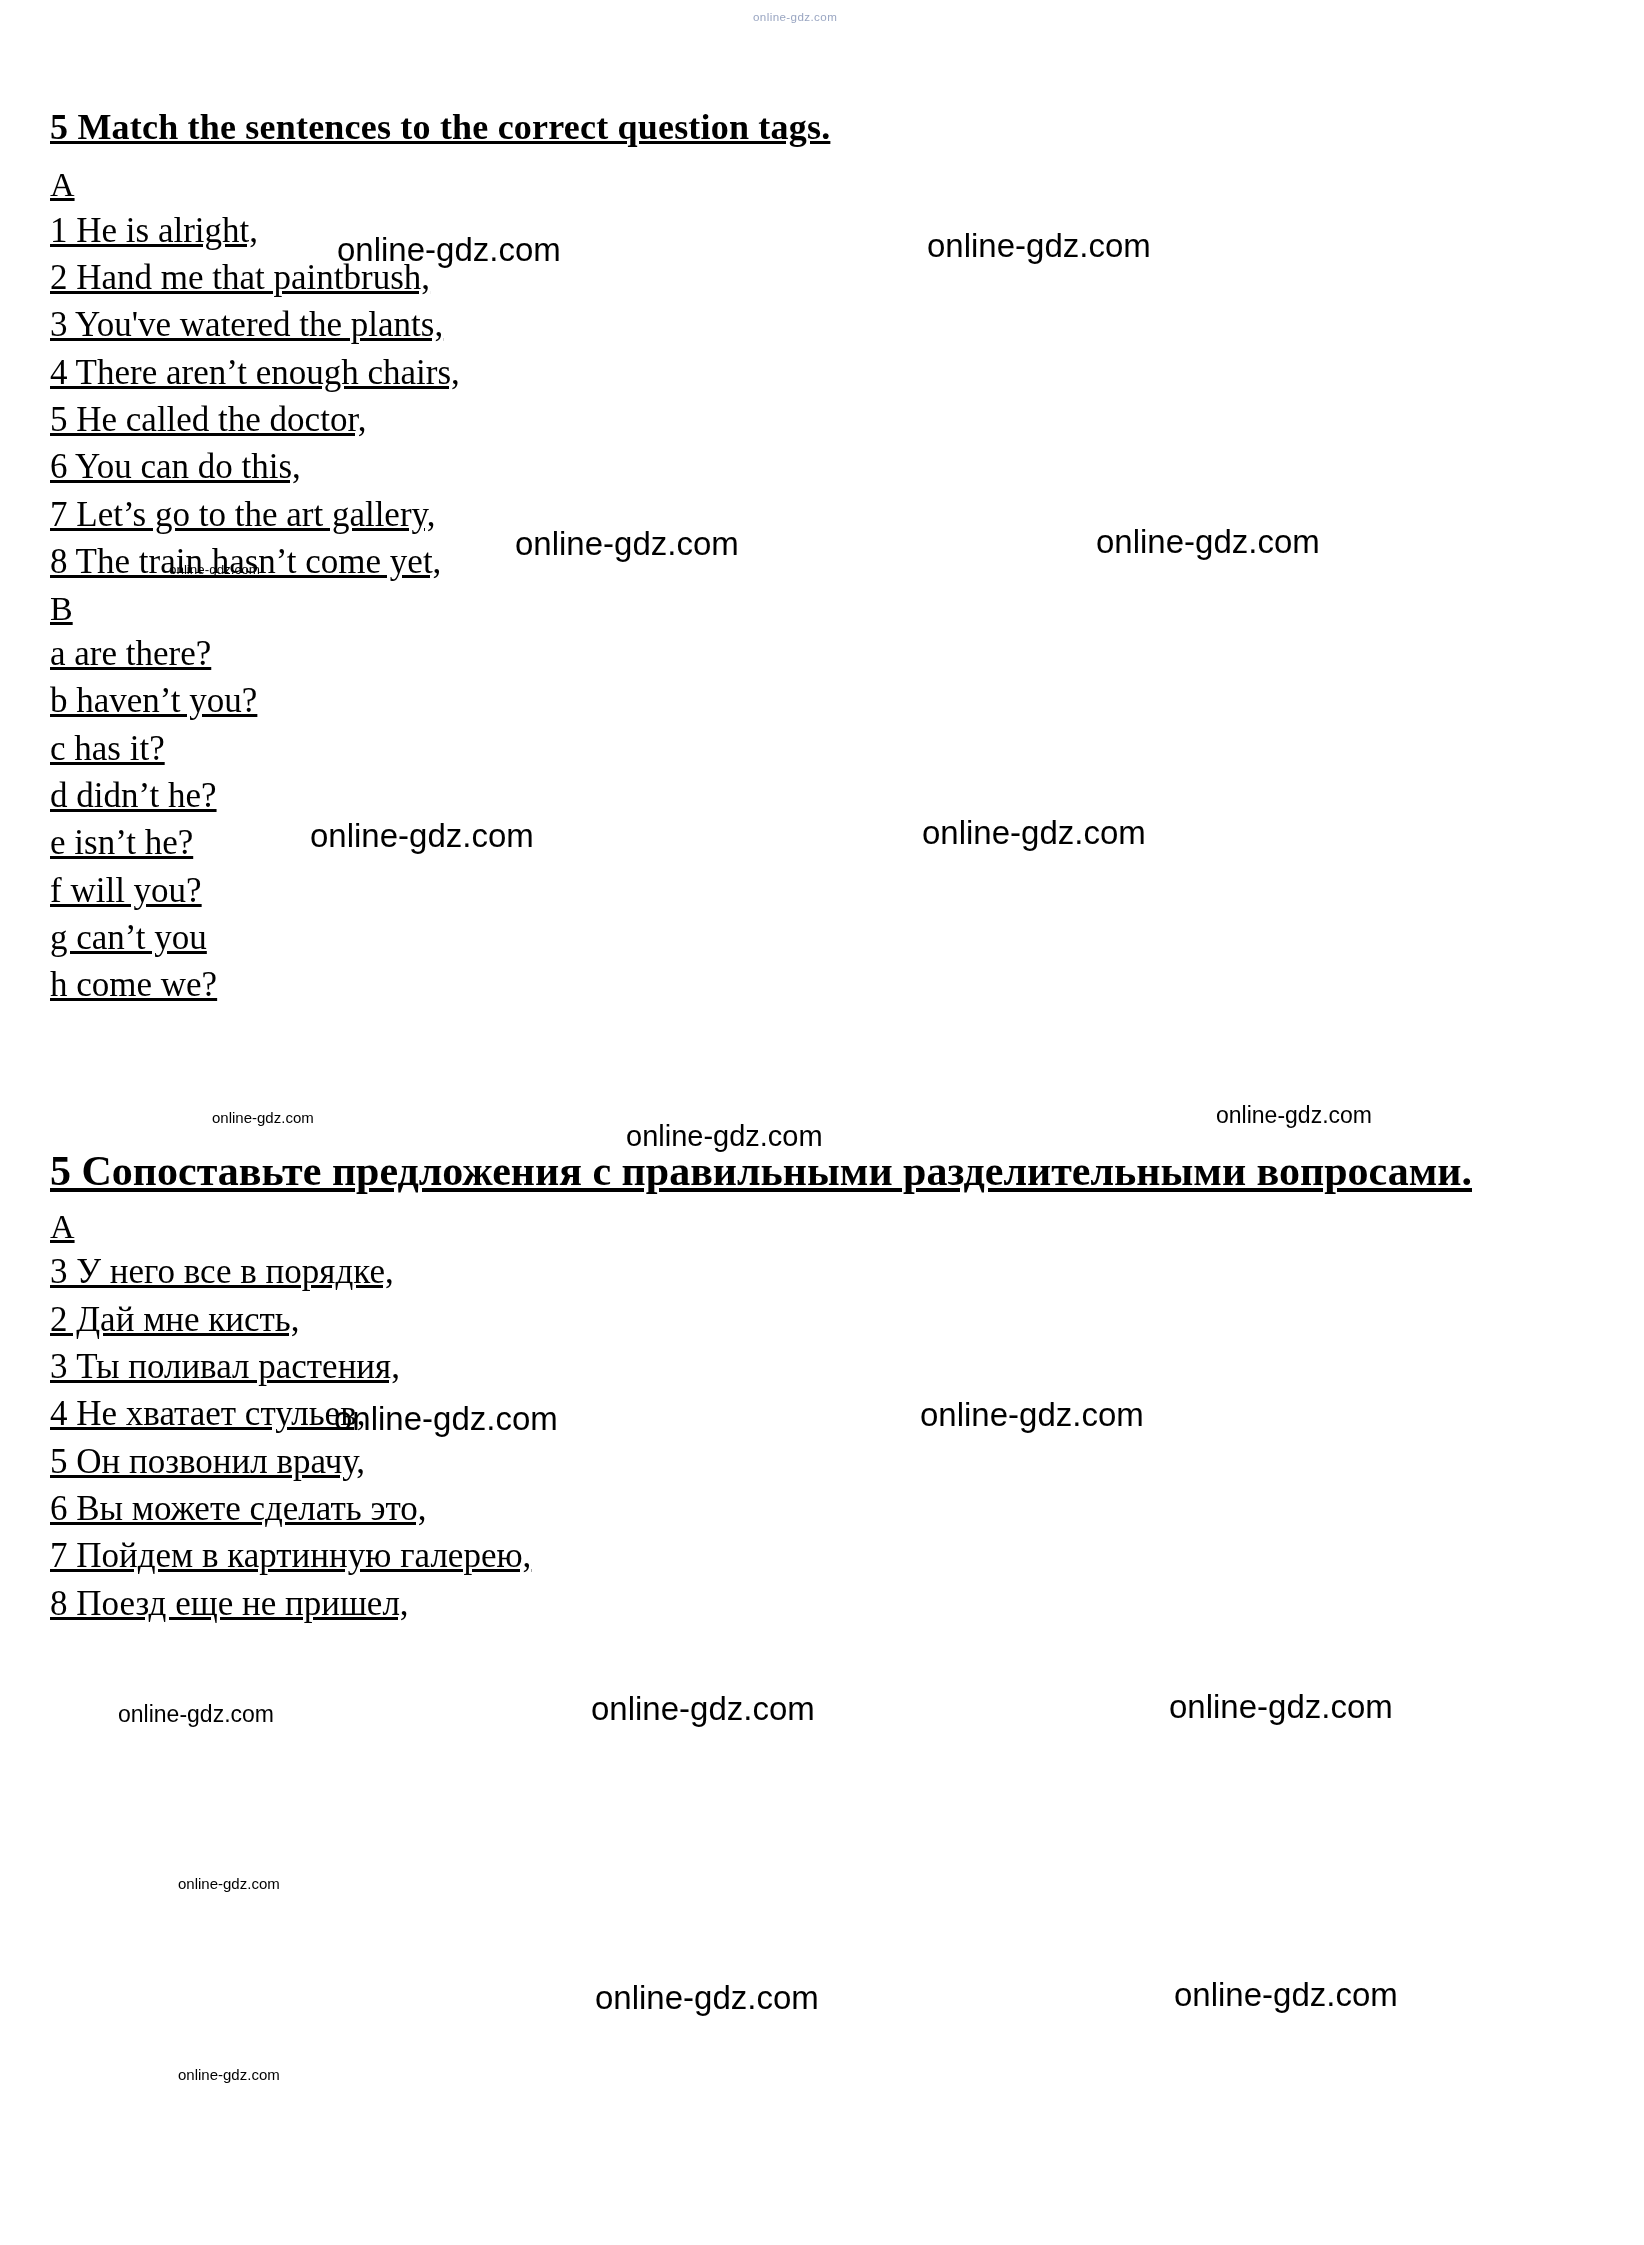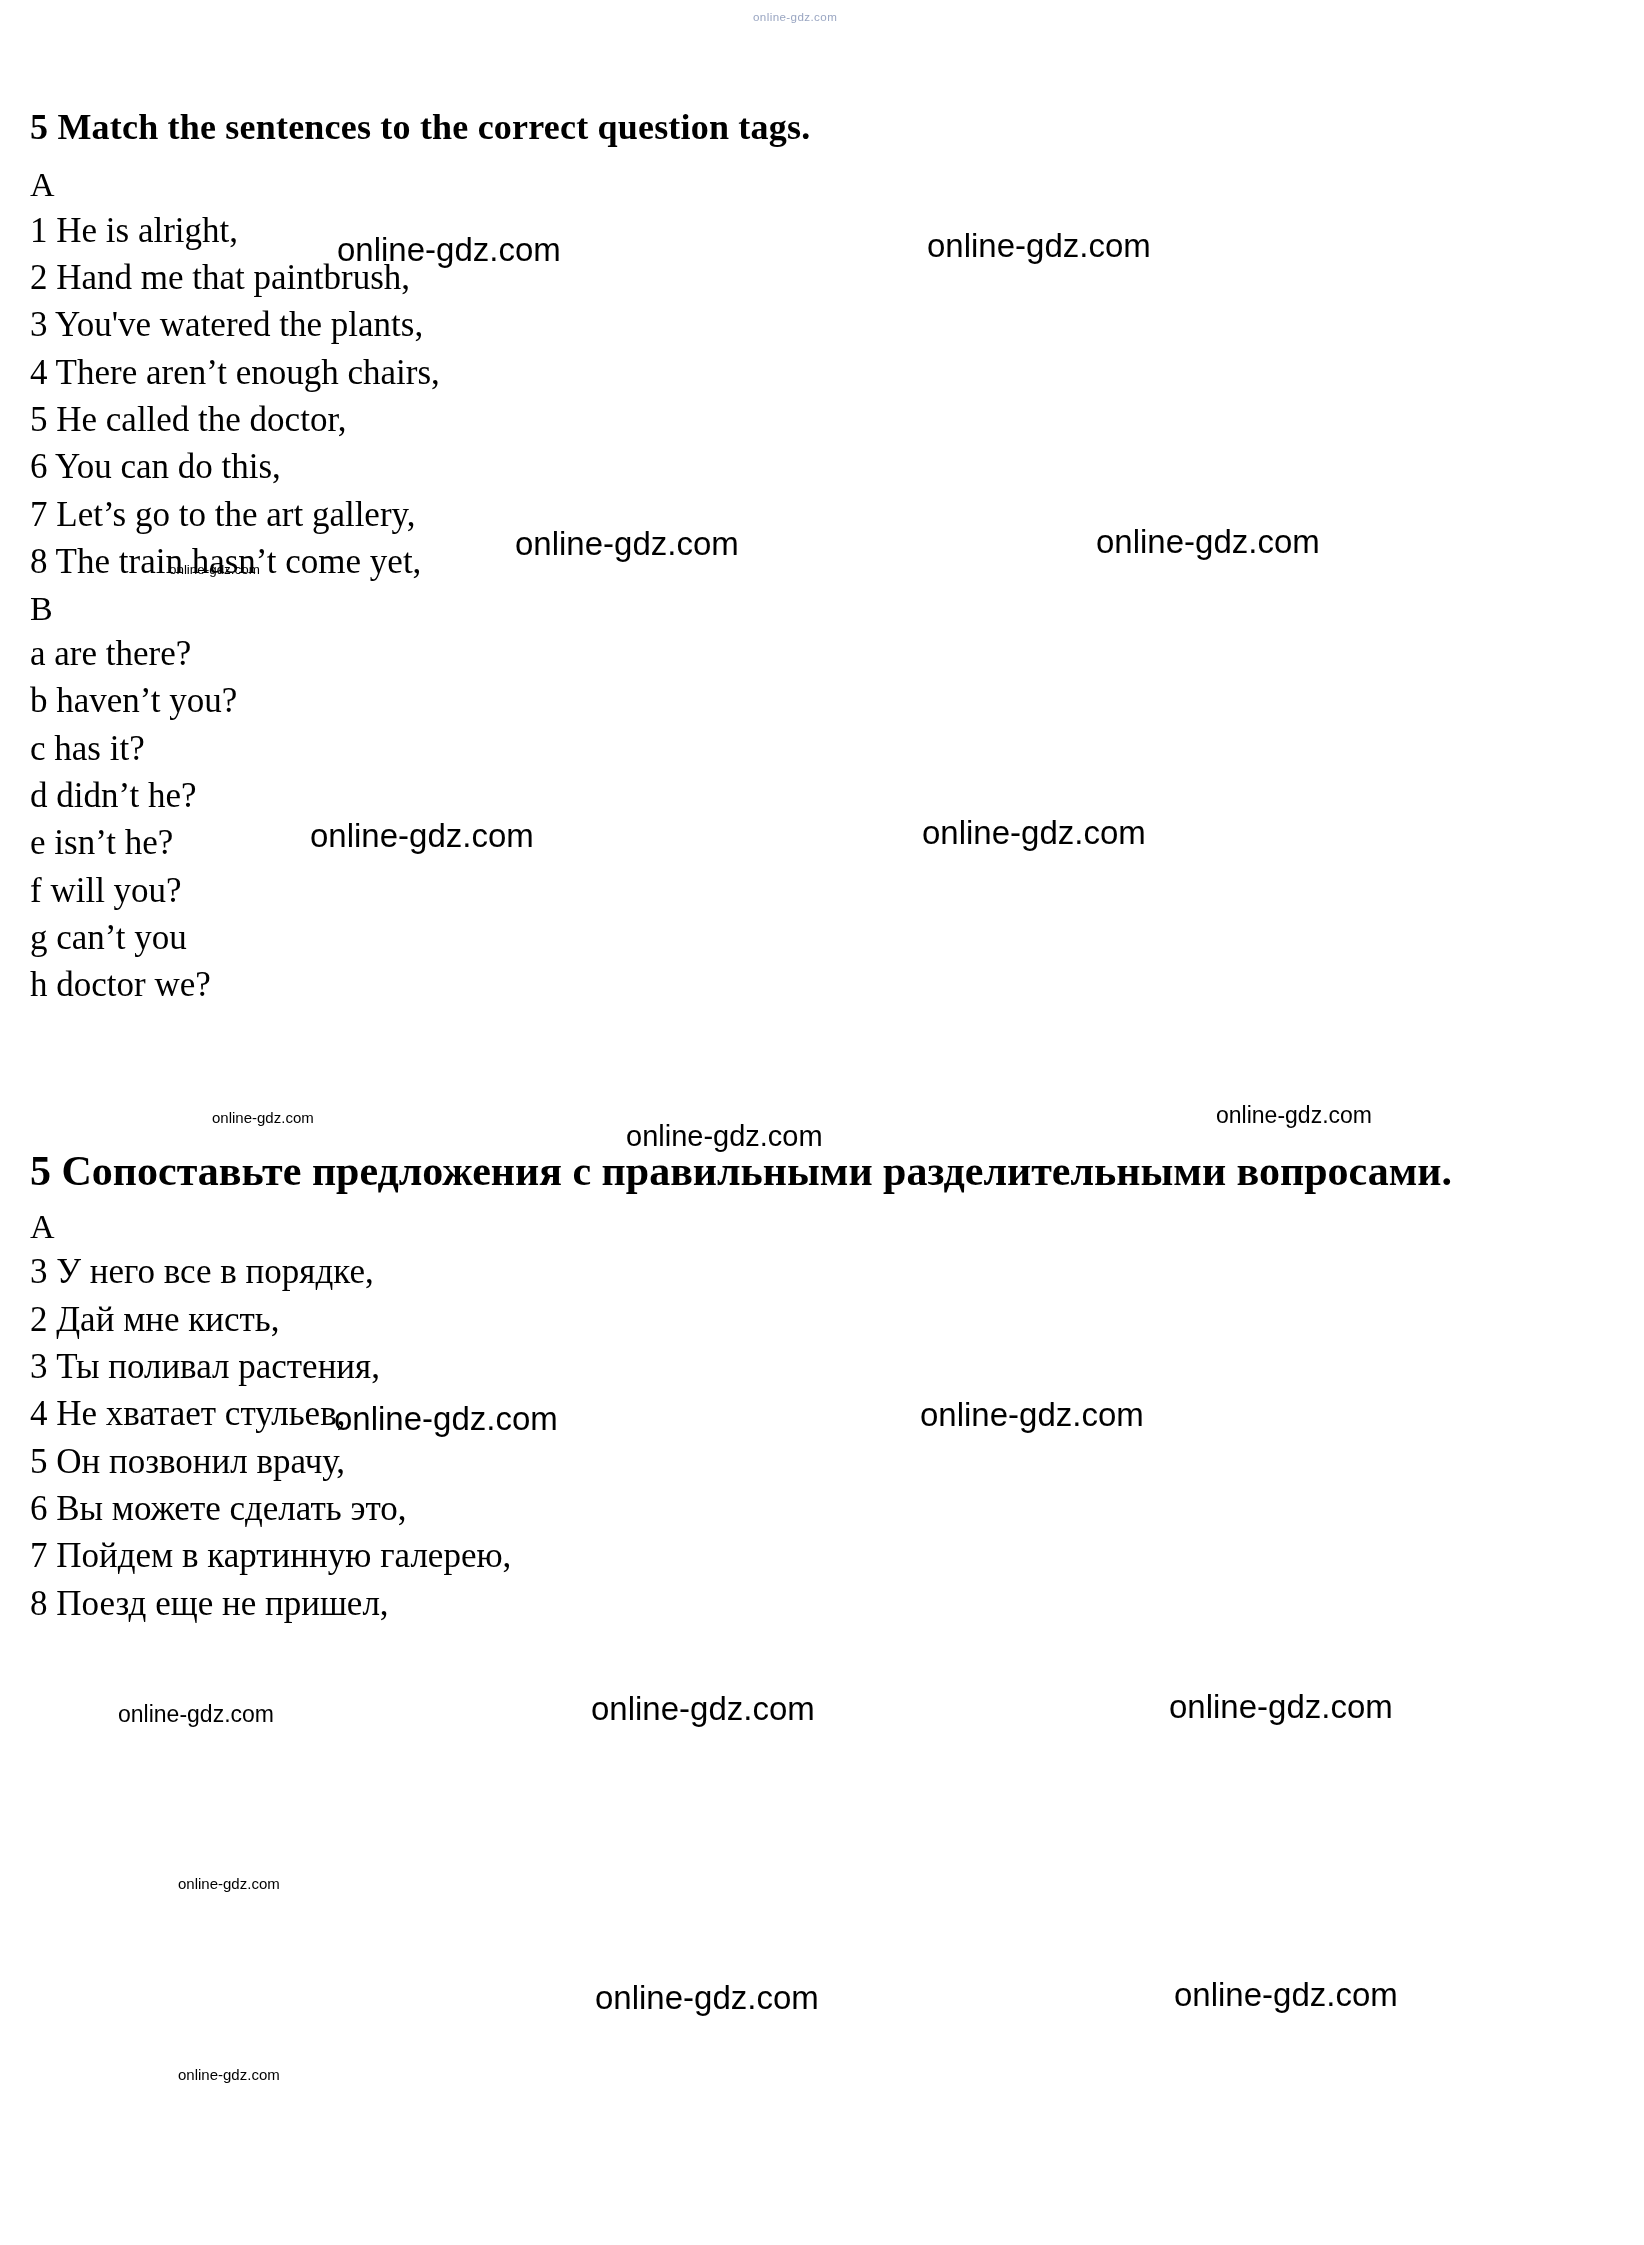--- a/index.html
+++ b/index.html
@@ -26,23 +26,24 @@
     left: 753px;
     top: 1.8px;
     font-family: "Liberation Sans", sans-serif;
     font-size: 11.6px;
     color: #9aa6c2;
     letter-spacing: 0.4px;
   }
   
   .content {
     position: absolute;
-    left: 30px;
+    left: 50px;
     top: 98px;
     width: 1551px;
+    text-decoration: underline;
   }
   .ex-title {
     font-family: "Liberation Serif", serif;
     font-weight: bold;
     font-size: 36px;
     line-height: 1.18;
     margin: 0 0 16px 0;
     letter-spacing: 0.2px;
   }
   .group-letter {
@@ -102,21 +103,21 @@
     <p class="item">8 The train hasn’t come yet,</p>
 
     <p class="group-letter">B</p>
     <p class="item">a are there?</p>
     <p class="item">b haven’t you?</p>
     <p class="item">c has it?</p>
     <p class="item">d didn’t he?</p>
     <p class="item">e isn’t he?</p>
     <p class="item">f will you?</p>
     <p class="item">g can’t you</p>
-    <p class="item">h doctor we?</p>
+    <p class="item">h come we?</p>
 
     <div class="spacer-big"></div>
 
     <h2 class="ru-title">5 Сопоставьте предложения с правильными разделительными вопросами.</h2>
 
     <p class="group-letter">A</p>
     <p class="item">3 У него все в порядке,</p>
     <p class="item">2 Дай мне кисть,</p>
     <p class="item">3 Ты поливал растения,</p>
     <p class="item">4 Не хватает стульев,</p>

